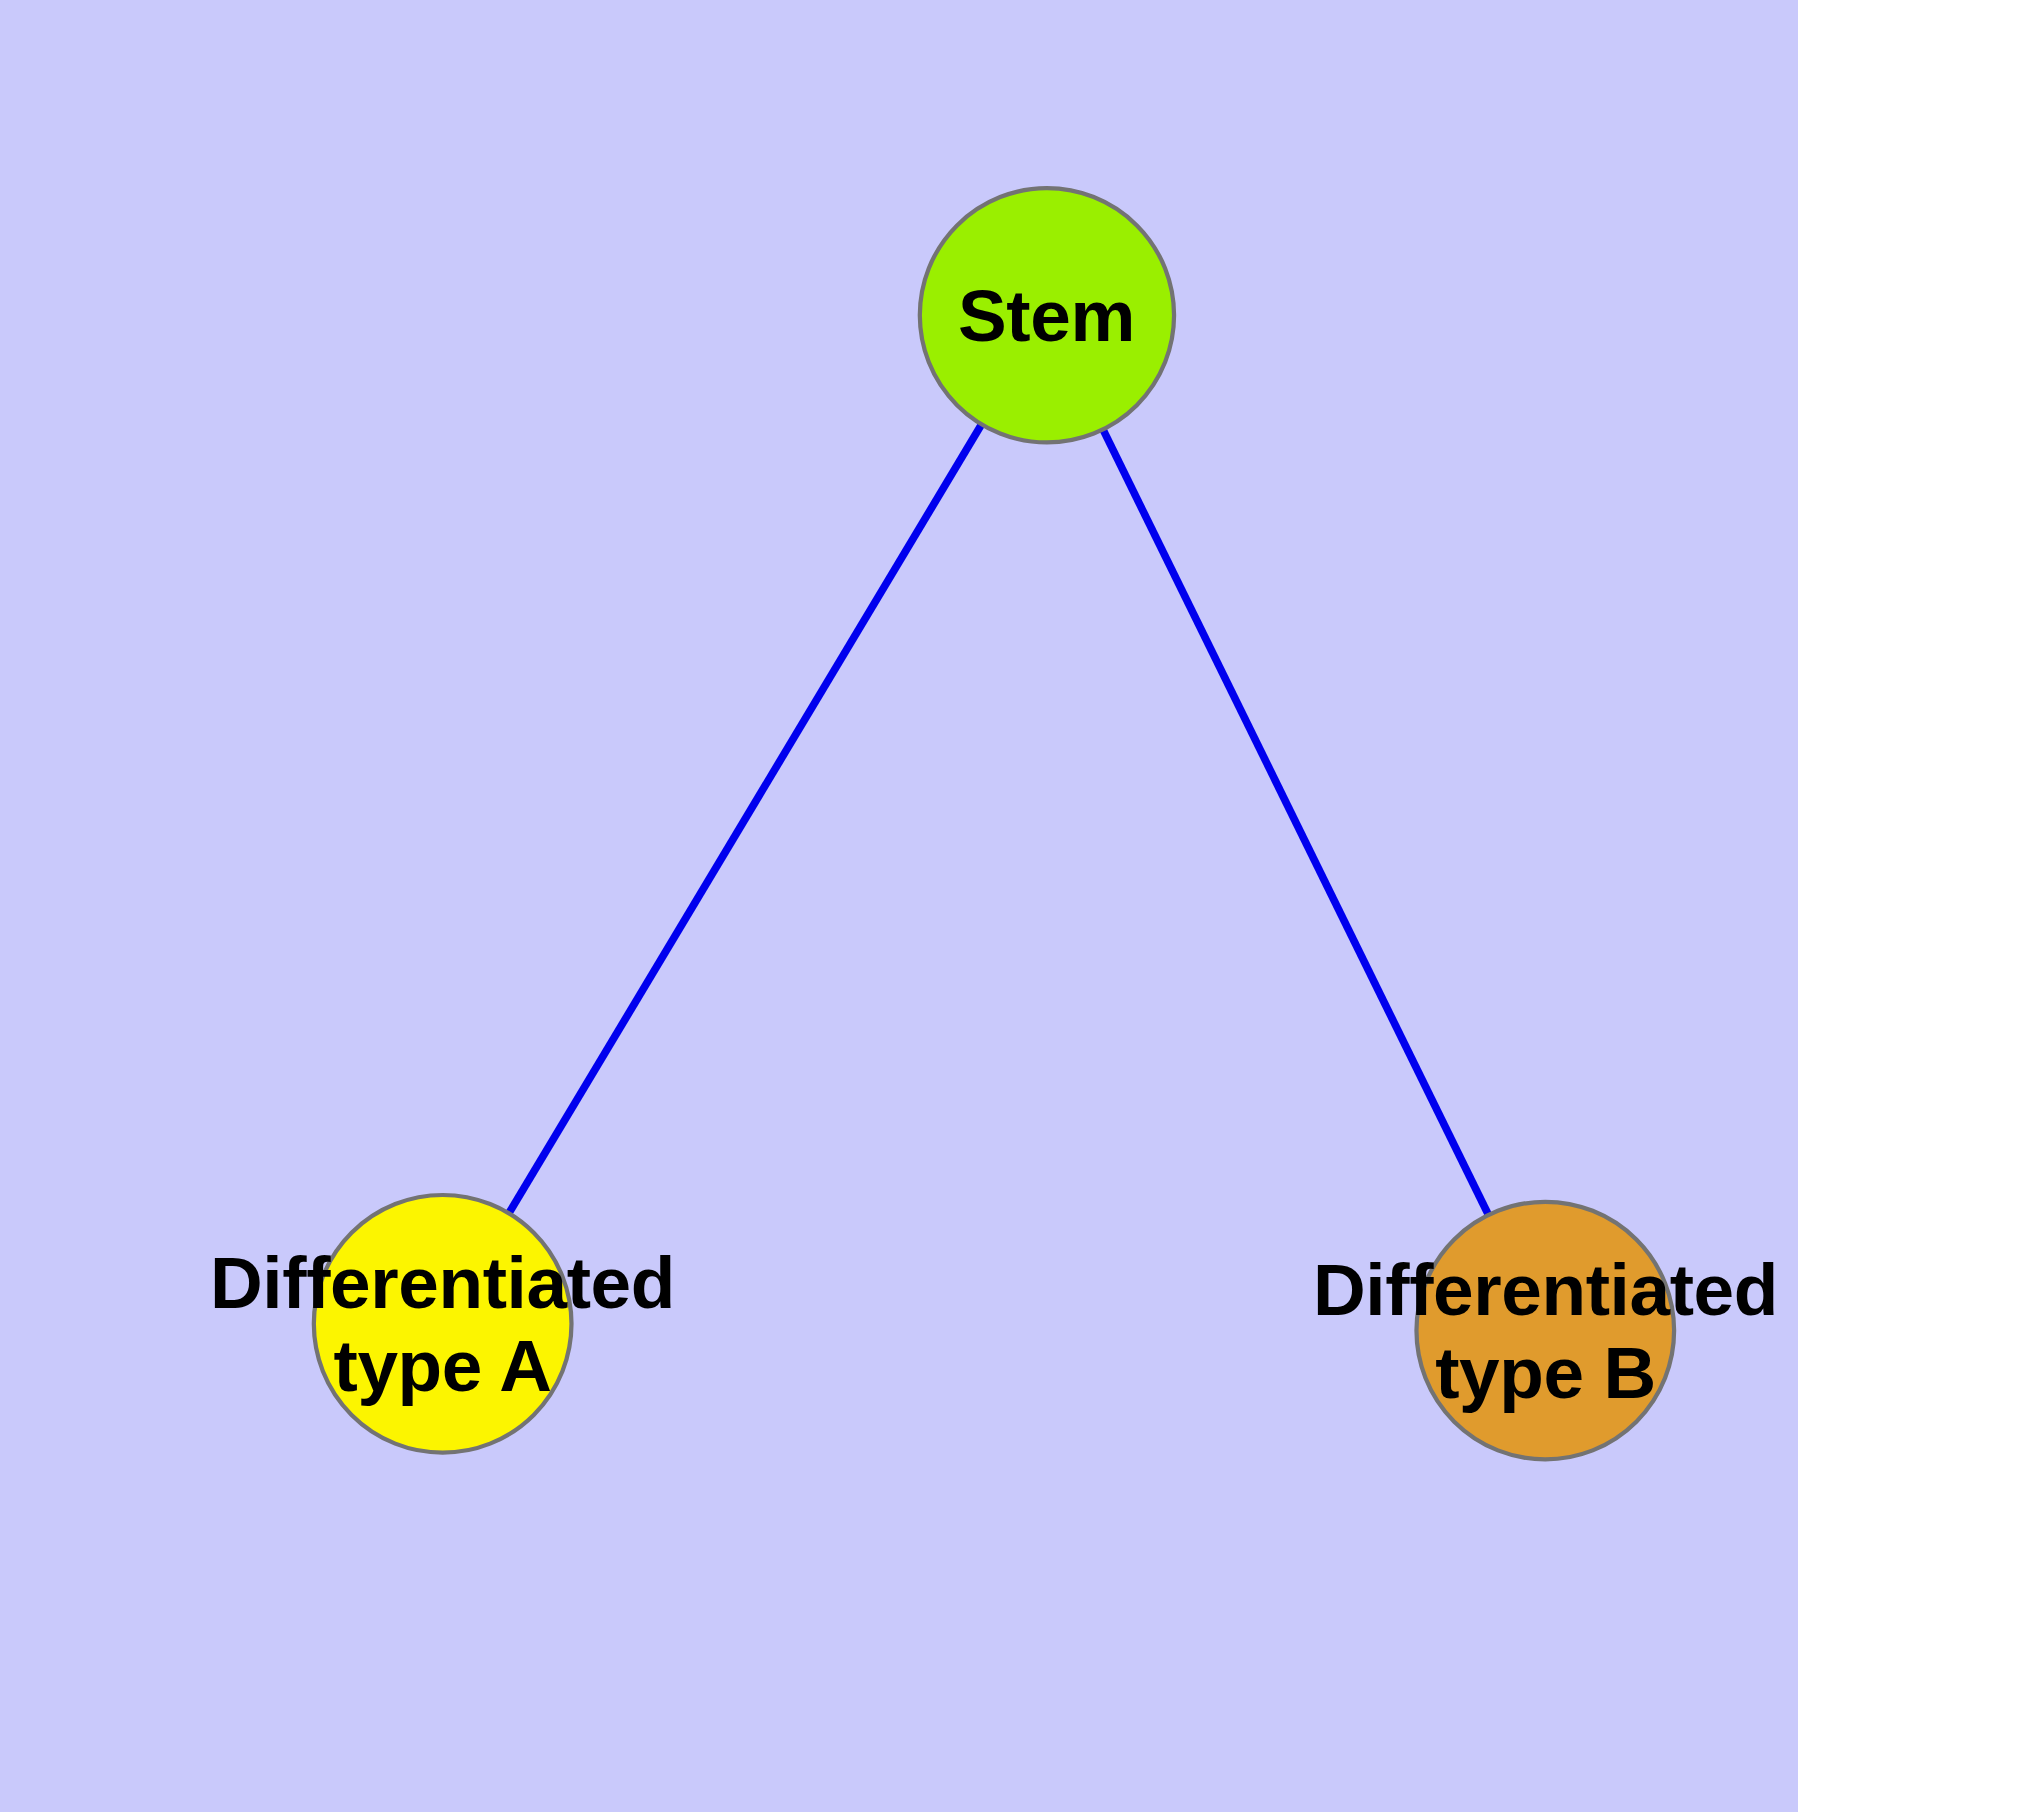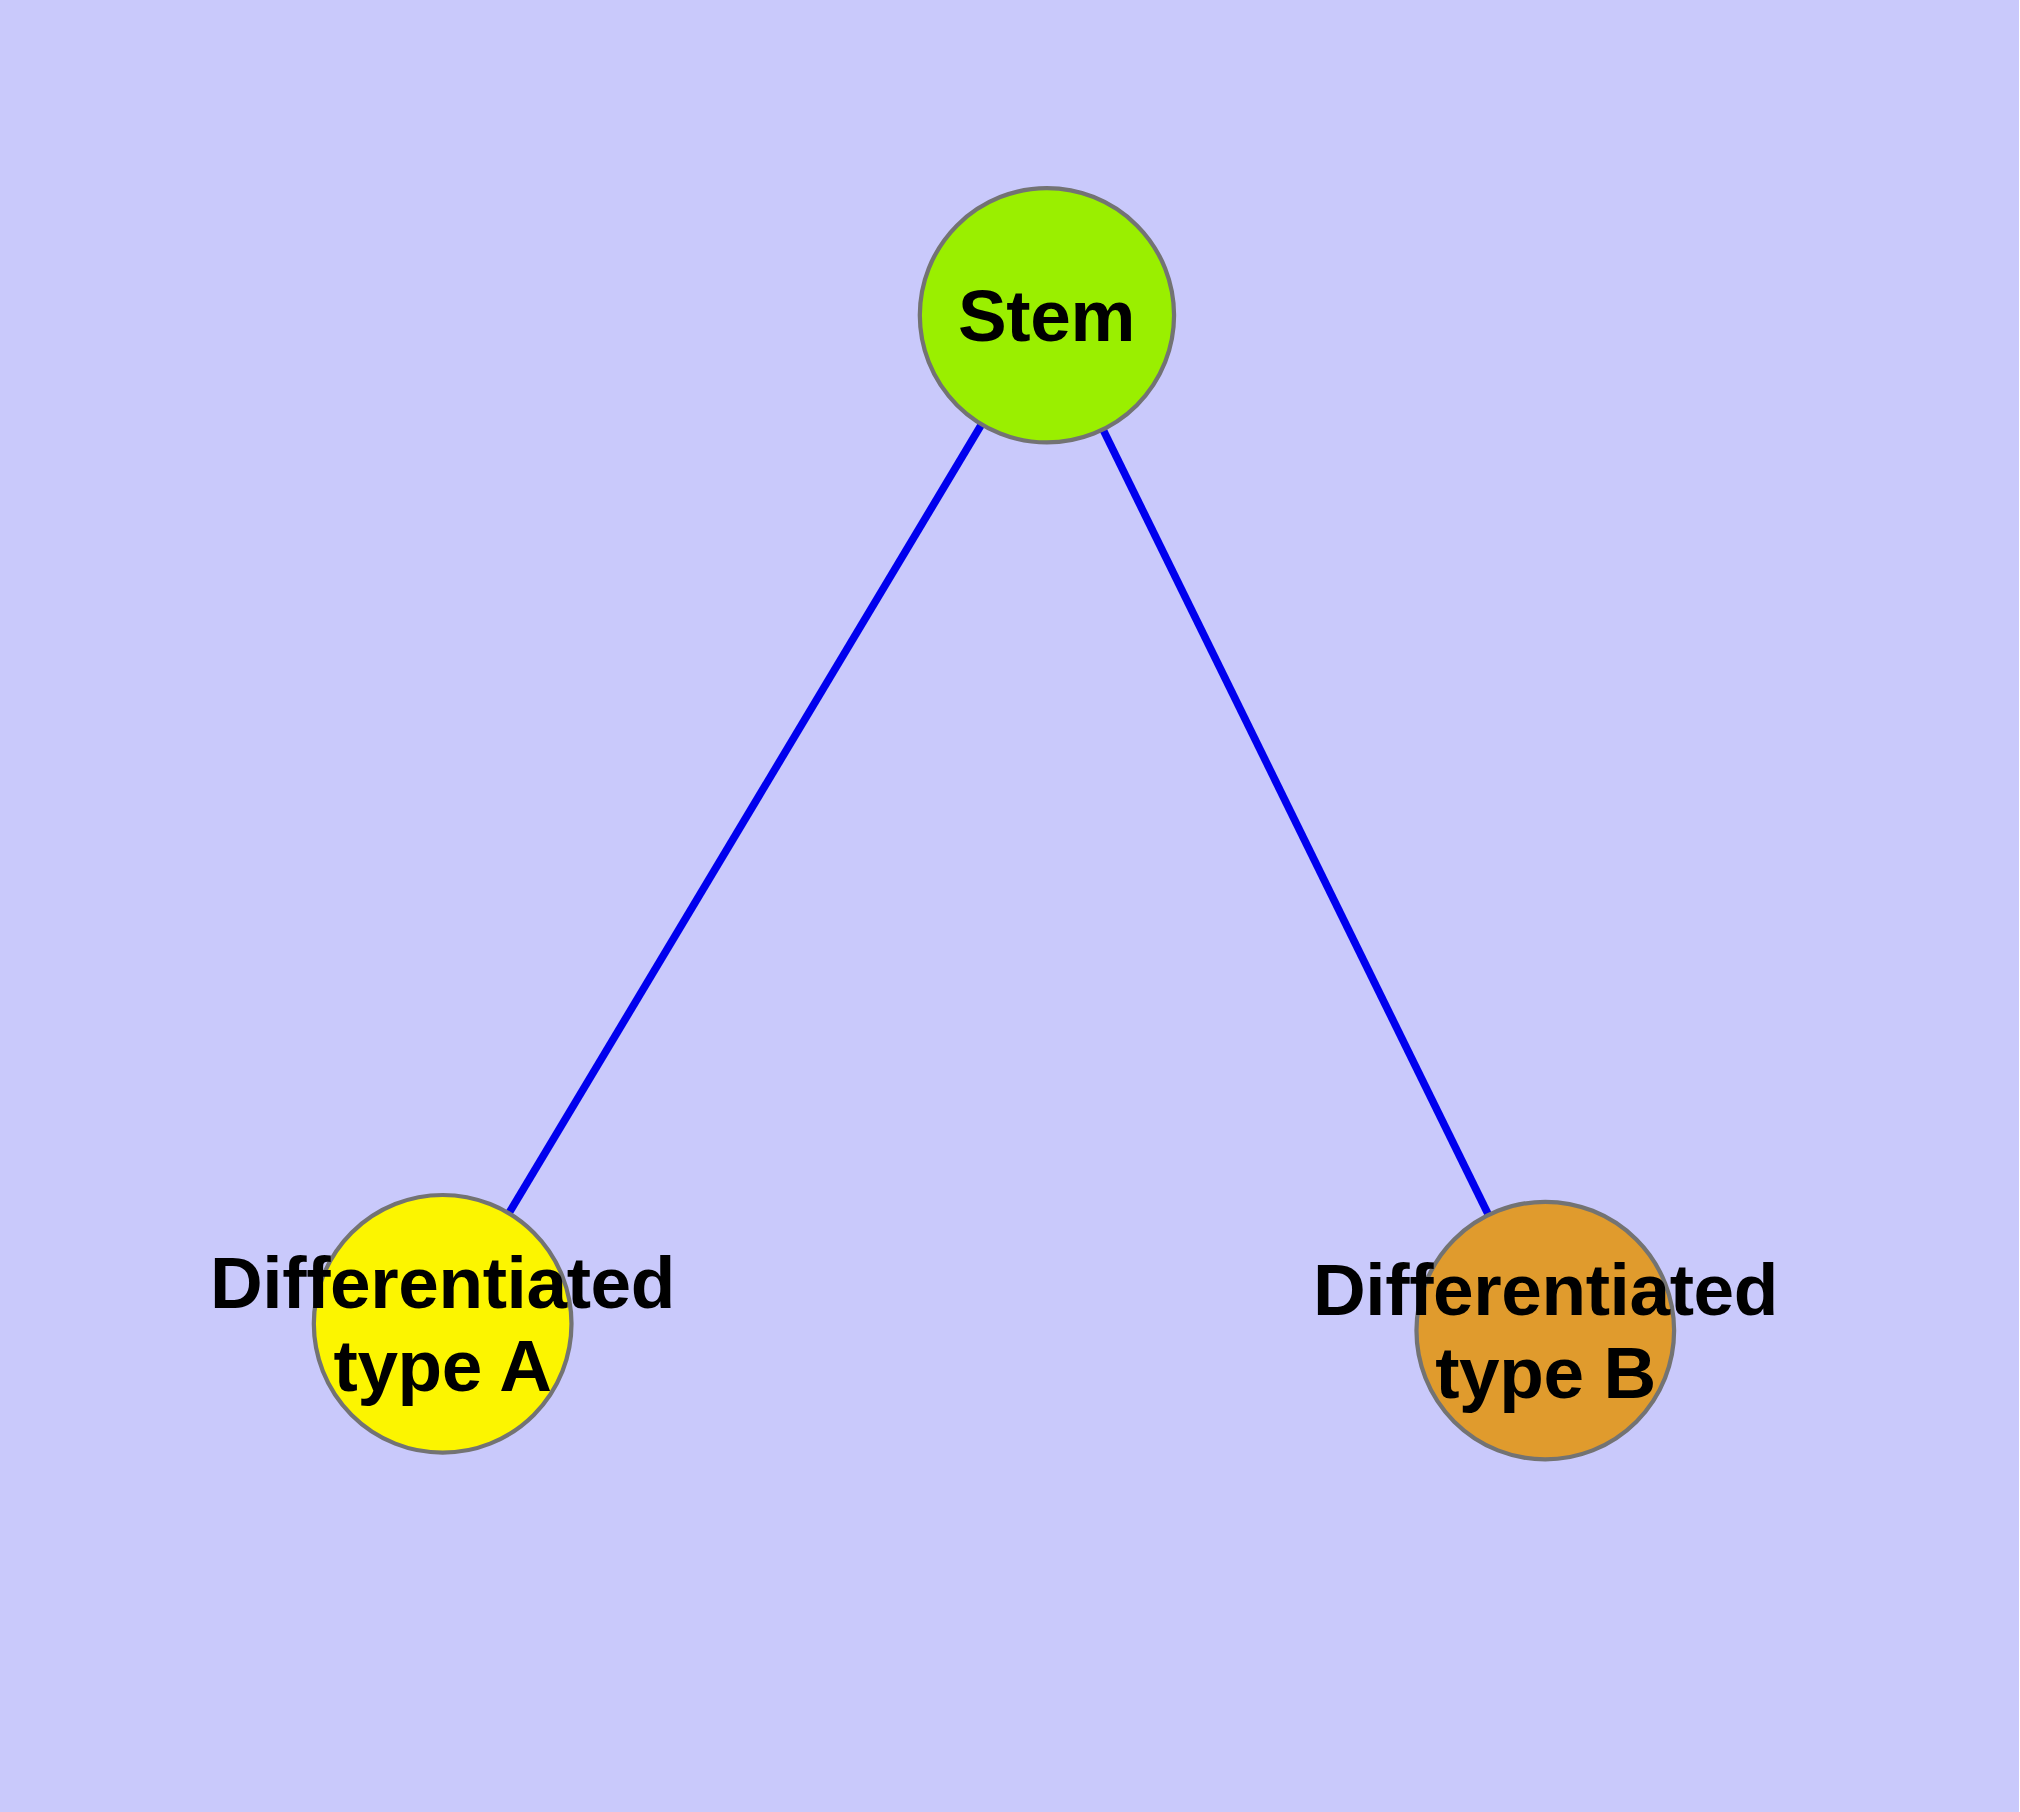--- a/index.html
+++ b/index.html
@@ -44,21 +44,21 @@
     font-size: 73px;
   }
   #label-a, #label-b {
     left: 0; top: 0; width: 2021px;
     font-size: 73px;
   }
 </style>
 </head>
 <body>
 
-<div id="canvas" style="width: 1983px; height: 1812px; padding-left: 36px;">
+<div id="canvas" style="width: 1798px; height: 1812px;">
 
   <div class="bg-plate" style="background: rgb(201, 201, 251);"></div>
 
   <svg id="graph-svg" viewBox="0 0 2384 2138">
     <g>
       <line class="edge" id="edge-a" x1="1157.905156877438" y1="500.67161755378515" x2="600.1227743641962" y2="1431.612760878831" stroke="#0000ee" stroke-width="9"></line>
       <line class="edge" id="edge-b" x1="1301.0910977726014" y1="506.65499172036823" x2="1756.0276875904306" y2="1433.5496083900268" stroke="#0000ee" stroke-width="9"></line>
     </g>
     <g>
       <circle id="circ-stem" cx="1235" cy="372" r="150" fill="#9aef00" stroke="#737373" stroke-width="5"></circle>

